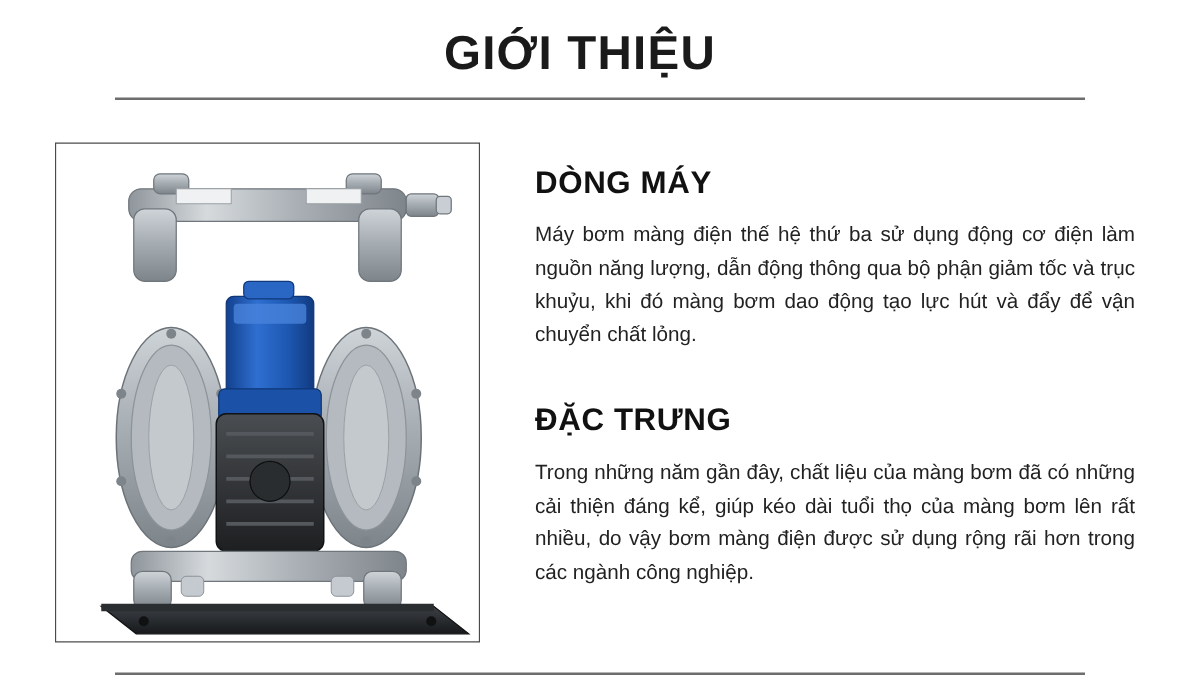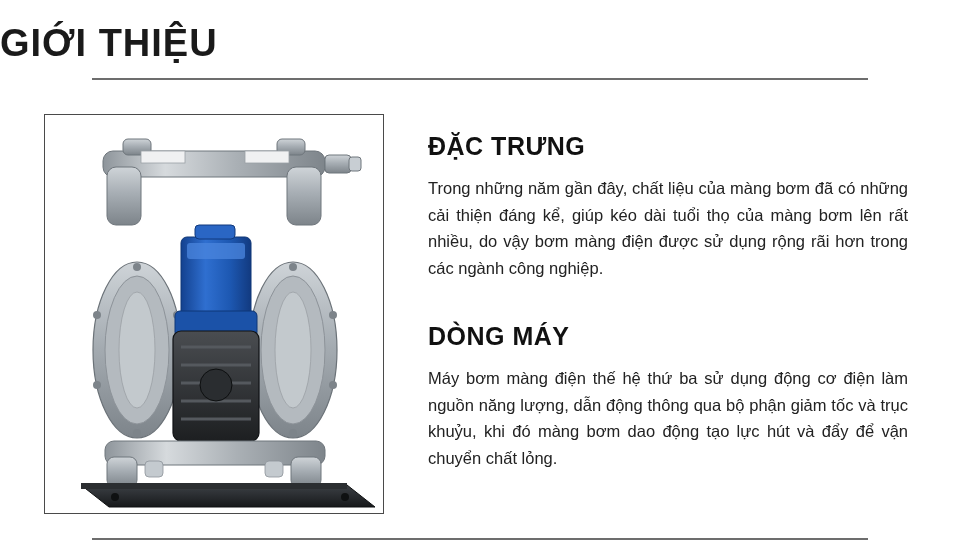--- a/index.html
+++ b/index.html
@@ -19,21 +19,21 @@
     height: 560px;
     box-sizing: border-box;
   }
 
   
   .title {
     position: absolute;
     top: 22px;
     left: 0;
     width: 928px;
-    text-align: left;
+    text-align: center;
     font-size: 38px;
     font-weight: bold;
     letter-spacing: 1px;
     color: #1a1a1a;
   }
   .title-rule {
     position: absolute;
     top: 78px;
     left: 92px;
     width: 776px;
@@ -194,25 +194,25 @@
       <g fill="#0f1112">
         <circle cx="70" cy="382" r="4"></circle>
         <circle cx="300" cy="382" r="4"></circle>
       </g>
     </svg>
   </div>
 
   <div class="content">
 
     <div class="section">
+      <h2 class="section-heading">DÒNG MÁY</h2>
+      <p class="section-body">Máy bơm màng điện thế hệ thứ ba sử dụng động cơ điện làm nguồn năng lượng, dẫn động thông qua bộ phận giảm tốc và trục khuỷu, khi đó màng bơm dao động tạo lực hút và đẩy để vận chuyển chất lỏng.</p>
+    </div>
+
+    <div class="section">
       <h2 class="section-heading">ĐẶC TRƯNG</h2>
       <p class="section-body">Trong những năm gần đây, chất liệu của màng bơm đã có những cải thiện đáng kể, giúp kéo dài tuổi thọ của màng bơm lên rất nhiều, do vậy bơm màng điện được sử dụng rộng rãi hơn trong các ngành công nghiệp.</p>
     </div>
 
-    <div class="section">
-      <h2 class="section-heading">DÒNG MÁY</h2>
-      <p class="section-body">Máy bơm màng điện thế hệ thứ ba sử dụng động cơ điện làm nguồn năng lượng, dẫn động thông qua bộ phận giảm tốc và trục khuỷu, khi đó màng bơm dao động tạo lực hút và đẩy để vận chuyển chất lỏng.</p>
-    </div>
-
   </div>
 
   <div class="bottom-rule"></div>
 </div>
 
 </body></html>

